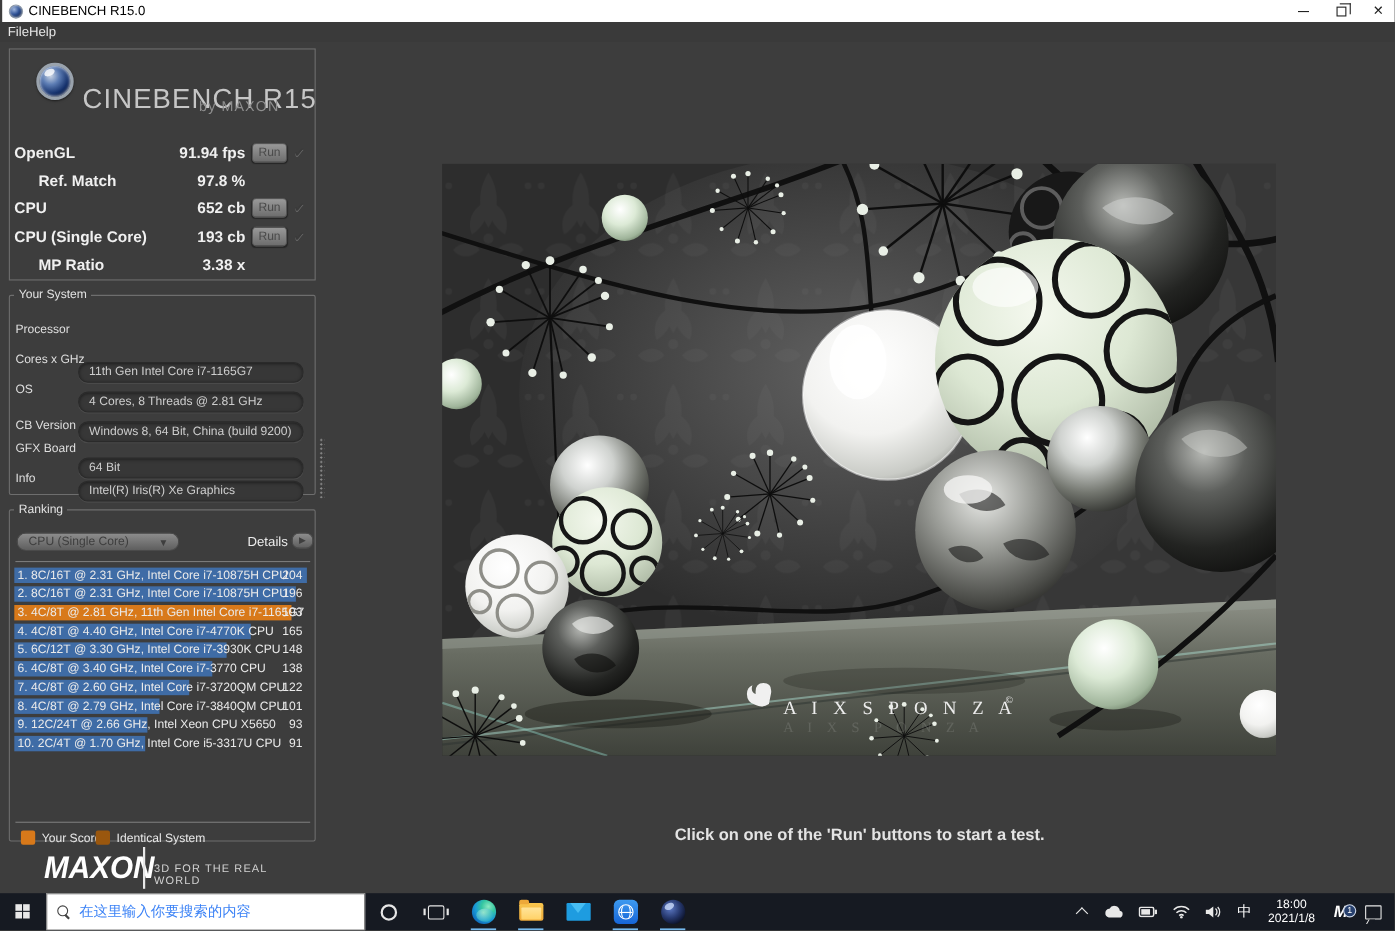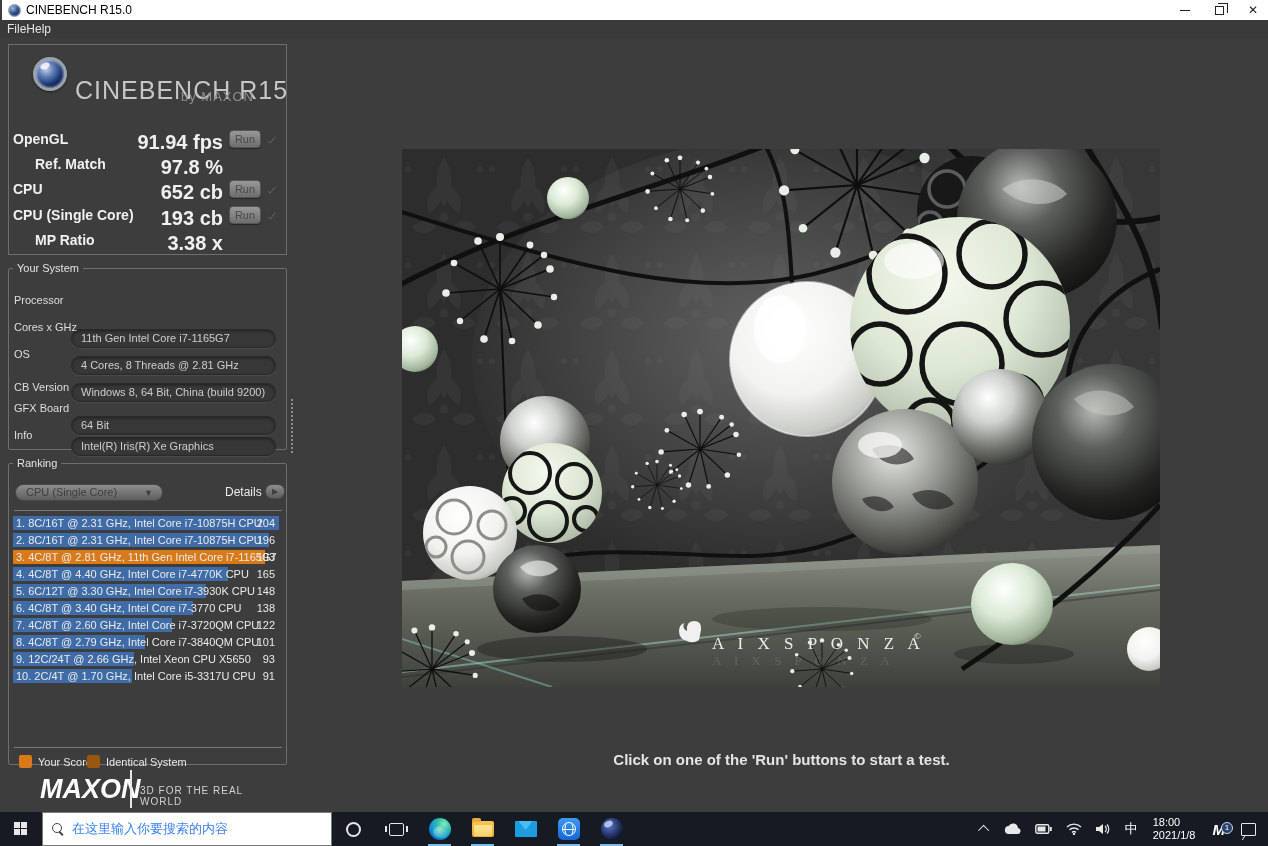--- a/index.html
+++ b/index.html
@@ -37,21 +37,21 @@
     border:3px solid #9aa3ad; box-shadow:inset 0 0 3px #fff, 0 1px 2px rgba(0,0,0,.5); }
   .logo-ball::after { content:""; position:absolute; left:4px; top:3px; width:10px; height:6px;
     border-radius:50%; background:rgba(255,255,255,.8); transform:rotate(-25deg); }
   .logo-title { position:absolute; left:66px; top:20px; font-size:25px; font-weight:400;
     color:#c6c6c6; letter-spacing:1px; white-space:nowrap;margin-top:11px; }
   .logo-sub { position:absolute; right:32px; top:44px; font-size:13px; color:#8f8f8f; letter-spacing:1px; }
 
   .res-row { position:absolute; left:0; width:279px; height:20px; }
   .res-label { position:absolute; left:4px; top:0; font-size:14px; font-weight:bold; color:#f0f0f0; white-space:nowrap;}
   .res-label.indent { left:26px; }
-  .res-value { position:absolute; left:60px; width:154px; top:0; font-size:20px; font-weight:bold;
+  .res-value { position:absolute; left:60px; width:154px; top:0; font-size:14px; font-weight:bold;
     color:#f0f0f0; text-align:right; white-space:nowrap; }
   .run-btn { position:absolute; left:220px; top:-1px; width:32px; height:18px; border-radius:4px;
     background:linear-gradient(#999999,#6d6d6d); border:1px solid #555;
     color:#4a4a4a; font-size:11px; text-align:center; line-height:16px; cursor:default;
     box-shadow:0 1px 1px rgba(0,0,0,.4); }
   .res-check { position:absolute; left:258px; top:1px; font-size:12px; color:#3a3a3a;
     text-shadow:0 1px 0 rgba(255,255,255,.25); }
 
   fieldset.panel-box { border-radius:2px; }
   fieldset legend { font-size:11px; color:#e2e2e2; padding:0 4px; margin-left:4px; }
@@ -143,21 +143,21 @@
   .c4d-glyph { width:22px; height:22px; border-radius:50%;
     background:radial-gradient(circle at 38% 35%, #5d79c4 0%, #27396f 45%, #0a1026 80%); position:relative;}
   .c4d-glyph::after { content:""; position:absolute; left:3px; top:3px; width:9px; height:6px;
     border-radius:50%; background:rgba(210,225,255,.75); transform:rotate(-25deg); }
 
   .tray { margin-left:auto; display:flex; align-items:center; height:34px; }
   .tray-item { height:34px; display:flex; align-items:center; justify-content:center; padding:0 7px; position:relative;}
   .chev-up { width:8px; height:8px; border-top:1.6px solid #e8e8e8; border-left:1.6px solid #e8e8e8;
     transform:rotate(45deg) translateY(2px); }
   .ime-badge { color:#fff; font-size:13px; }
-  .clock { text-align:left; color:#fff; font-size:11px; line-height:13px; padding:0 8px; }
+  .clock { text-align:center; color:#fff; font-size:11px; line-height:13px; padding:0 8px; }
   .m-app { position:relative; color:#fff; font-weight:800; font-style:italic; font-size:15px; padding:0 9px;}
   .m-badge { position:absolute; right:1px; bottom:4px; width:12px; height:12px; border-radius:50%;
     background:#27406e; border:1px solid #cfd8e8; color:#fff; font-style:normal; font-weight:400;
     font-size:8px; line-height:10px; text-align:center; }
   .notif-glyph { width:15px; height:13px; border:1.5px solid #e8e8e8; border-radius:1px; position:relative;}
   .notif-glyph::after { content:""; position:absolute; left:1px; bottom:-5px; width:5px; height:4px;
     background:#161a22; border-left:1.5px solid #e8e8e8; transform:skewX(-30deg); }
 </style>
 </head>
 <body>

